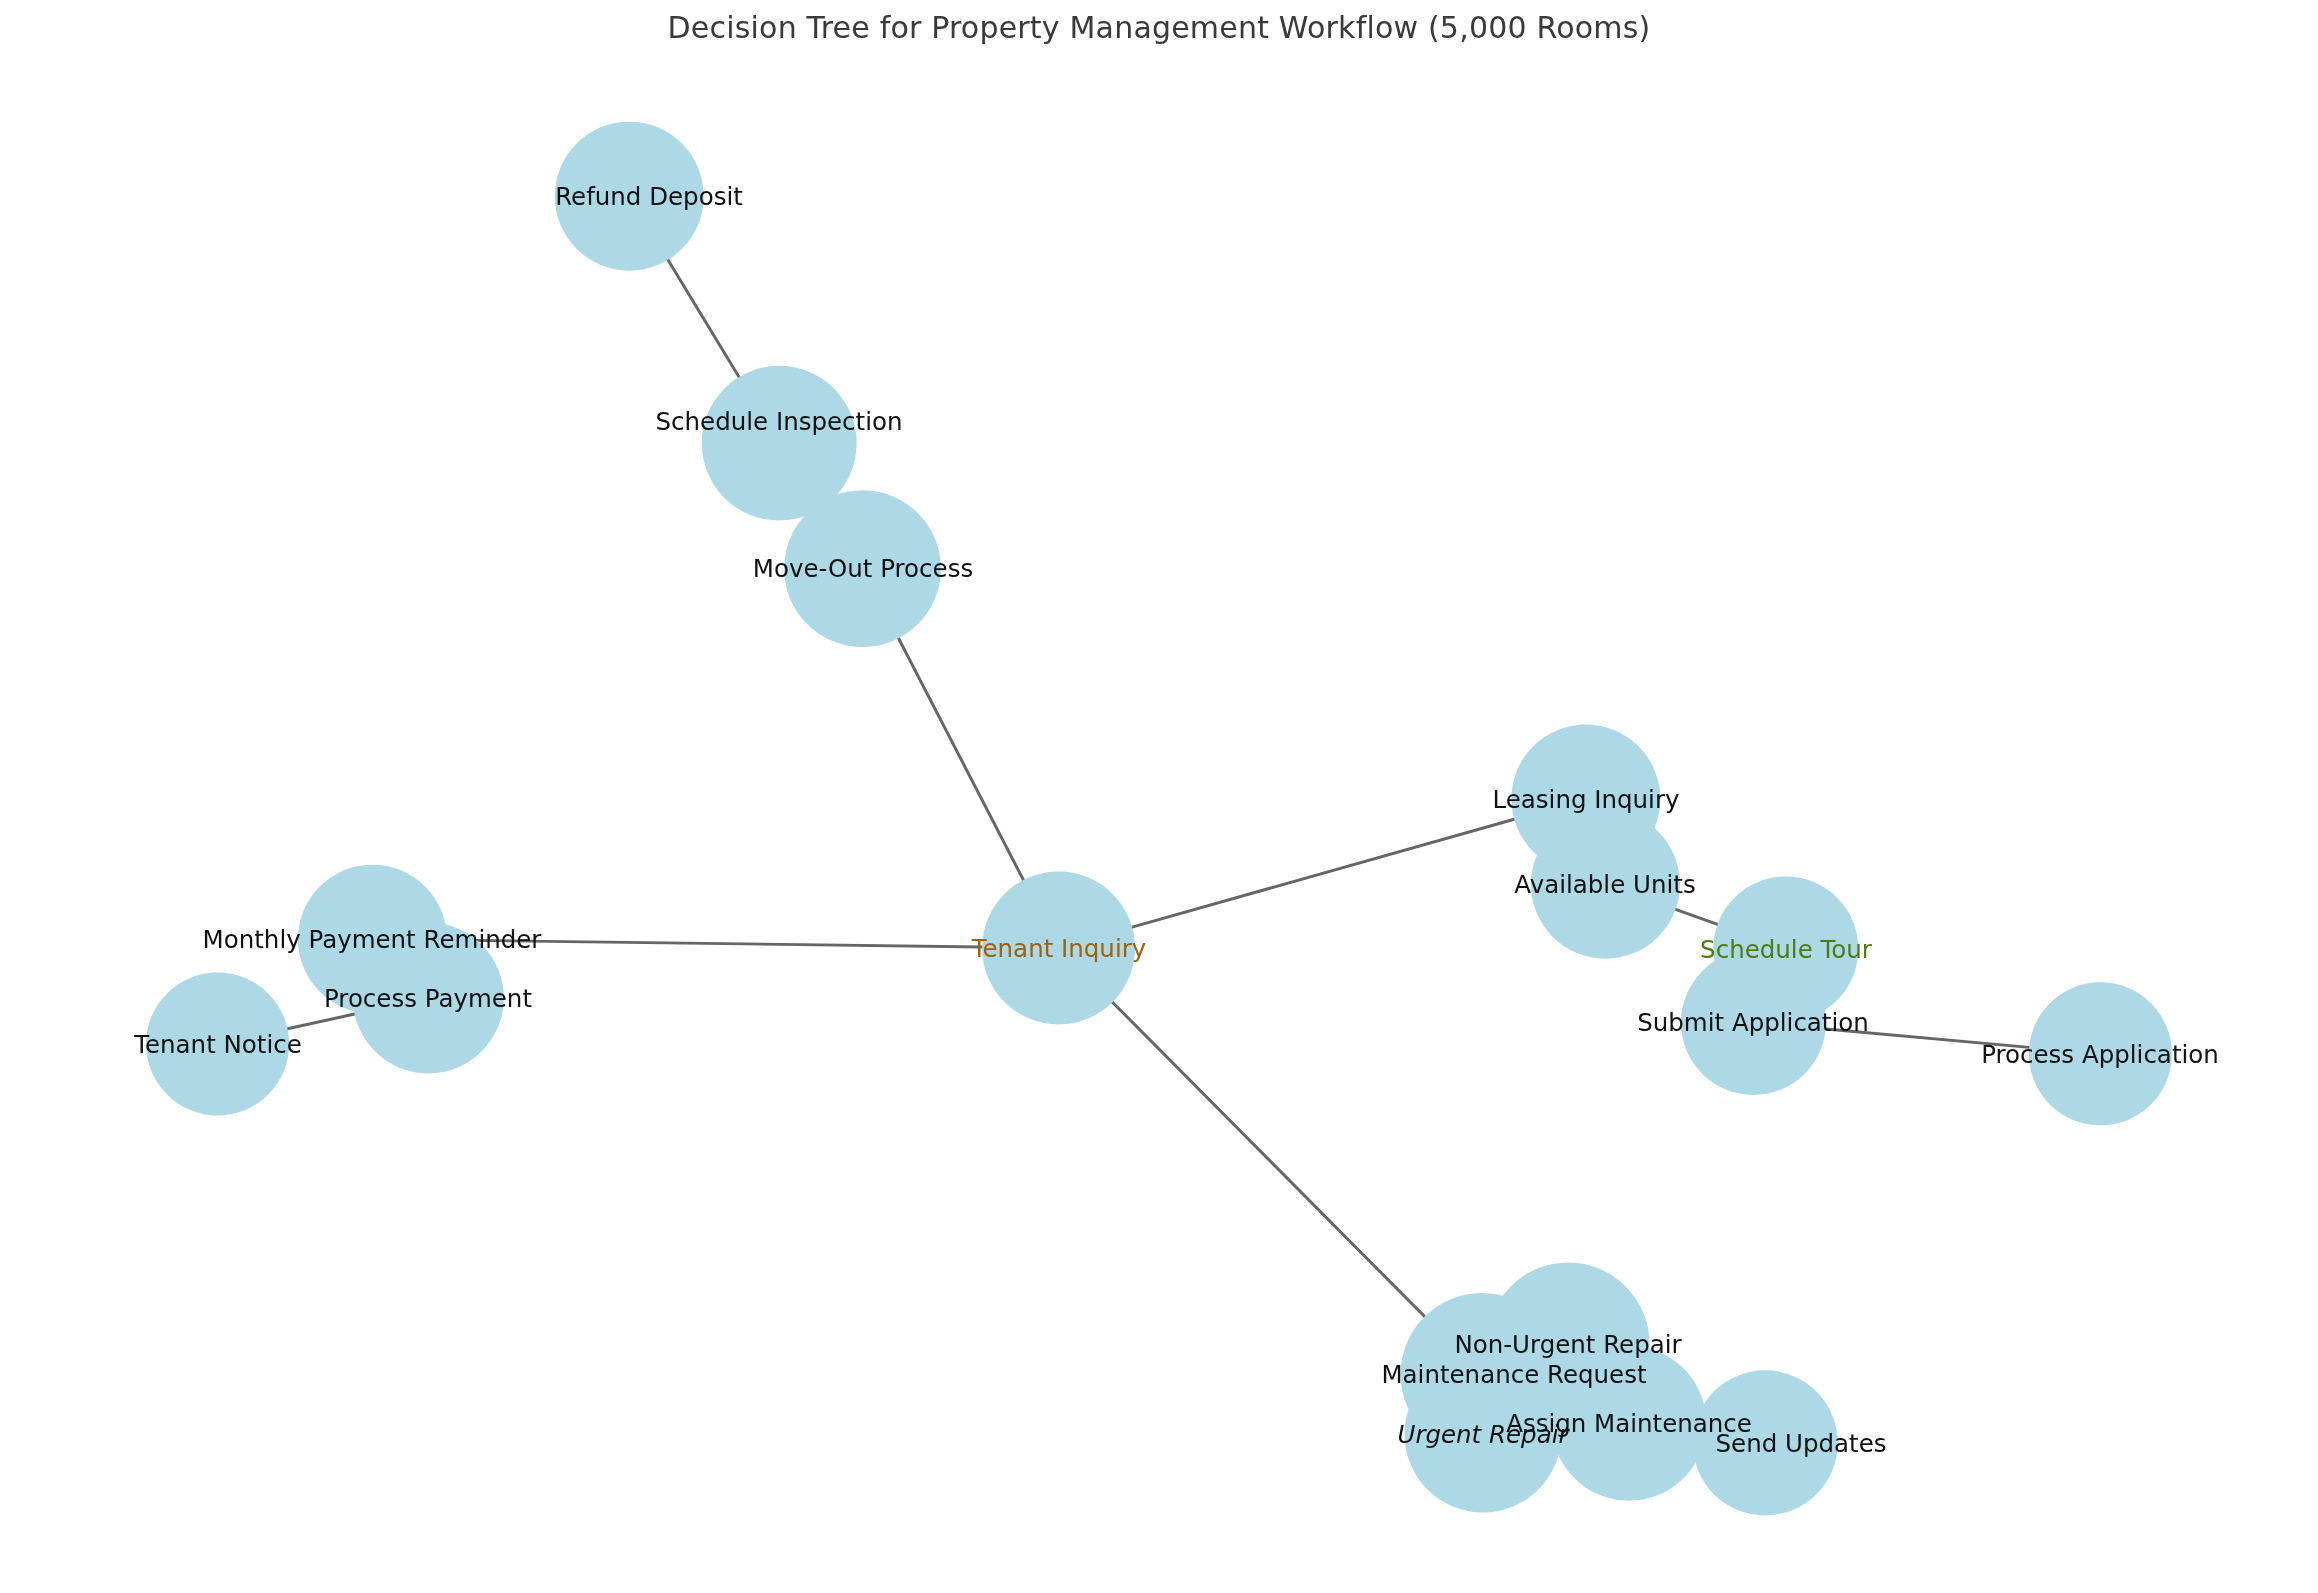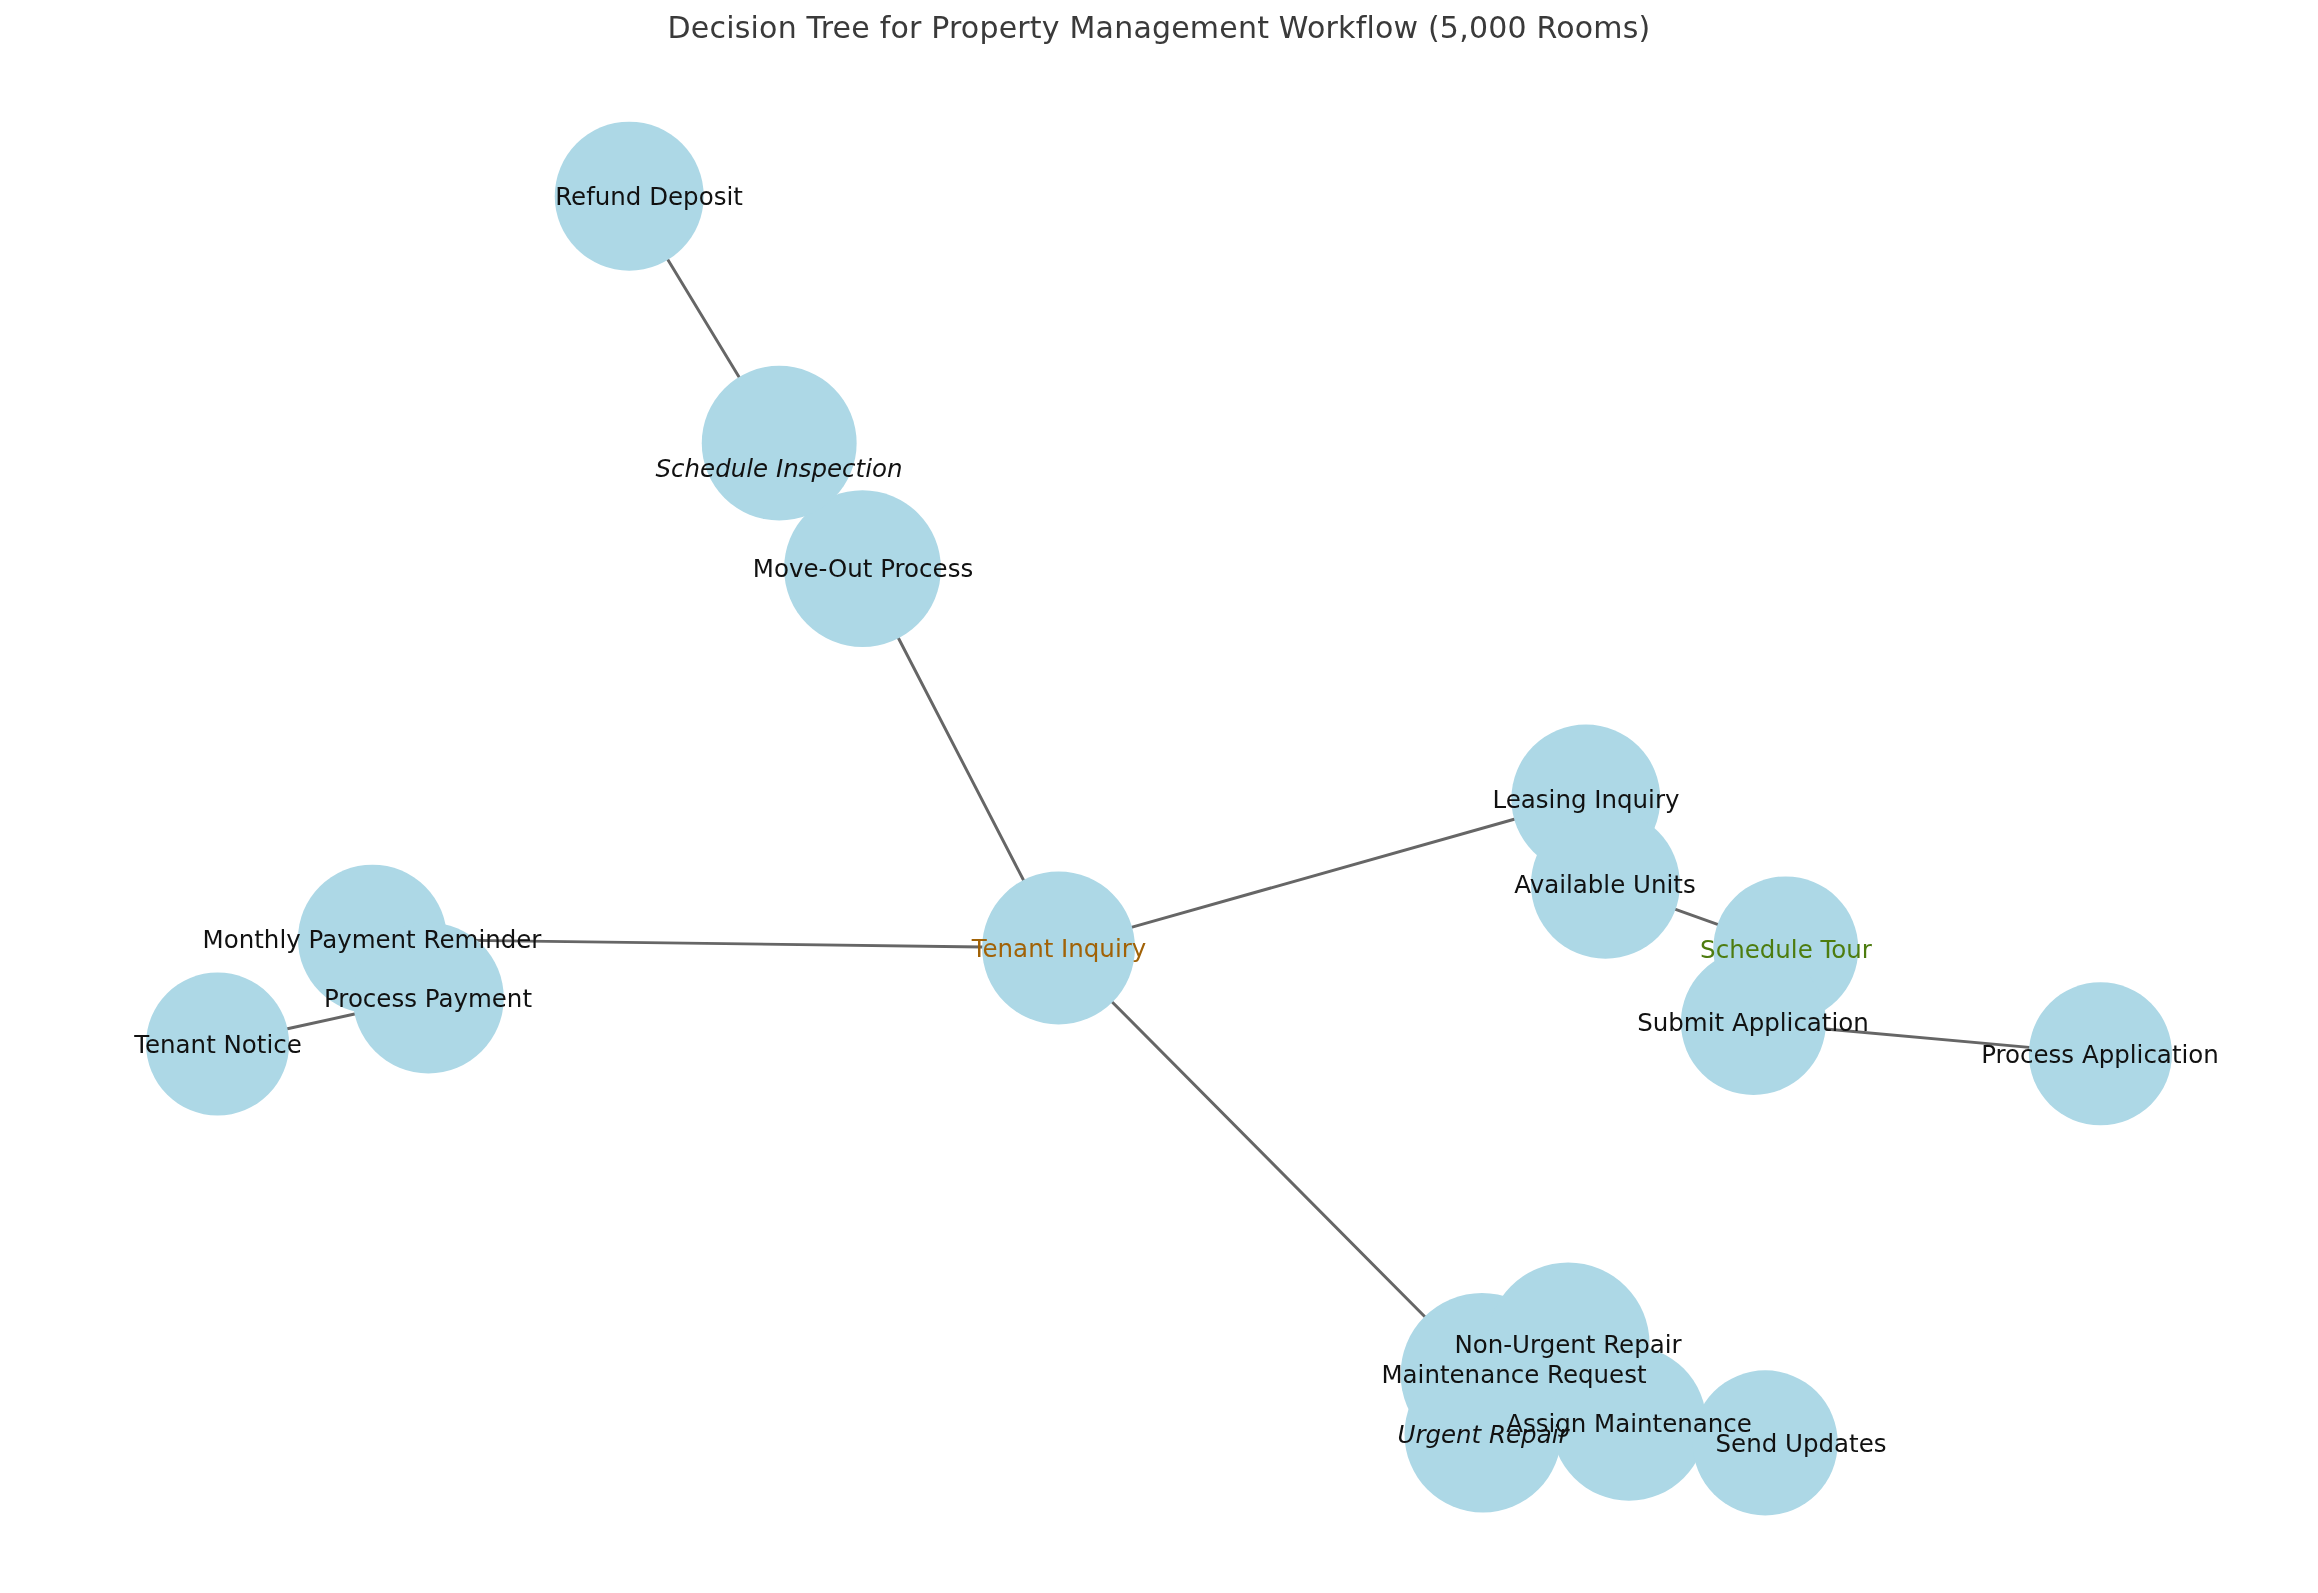--- a/index.html
+++ b/index.html
@@ -96,21 +96,21 @@
         <circle cx="1600" cy="1371" r="83" class="node-circle" fill="#add8e6"></circle>
         <circle cx="1513" cy="1463" r="80" class="node-circle" fill="#add8e6"></circle>
         <circle cx="1662" cy="1452" r="79" class="node-circle" fill="#add8e6"></circle>
         <circle cx="1801" cy="1472" r="74" class="node-circle" fill="#add8e6"></circle>
       </g>
   </svg>
 
   <div id="labels-layer">
       <div class="node-label" style="left: 1059px; top: 948px; color: #a16207;">Tenant Inquiry</div>
       <div class="node-label" style="left: 863px; top: 568px; color: rgb(17, 17, 17);">Move-Out Process</div>
-      <div class="node-label" style="left: 779px; top: 468px; color: rgb(17, 17, 17); font-style: italic;">Schedule Inspection</div>
+      <div class="node-label" style="left: 779px; top: 421px; color: rgb(17, 17, 17);">Schedule Inspection</div>
       <div class="node-label" style="left: 629px; top: 196px; color: rgb(17, 17, 17); margin-left: 20px;">Refund Deposit</div>
       <div class="node-label" style="left: 1586px; top: 799px; color: rgb(17, 17, 17);">Leasing Inquiry</div>
       <div class="node-label" style="left: 1605px; top: 884px; color: rgb(17, 17, 17);">Available Units</div>
       <div class="node-label" style="left: 1786px; top: 949px; color: #4d7c0f;">Schedule Tour</div>
       <div class="node-label" style="left: 1753px; top: 1022px; color: rgb(17, 17, 17);">Submit Application</div>
       <div class="node-label" style="left: 2100px; top: 1054px; color: rgb(17, 17, 17);">Process Application</div>
       <div class="node-label" style="left: 372px; top: 939px; color: rgb(17, 17, 17);">Monthly Payment Reminder</div>
       <div class="node-label" style="left: 428px; top: 998px; color: rgb(17, 17, 17);">Process Payment</div>
       <div class="node-label" style="left: 218px; top: 1044px; color: rgb(17, 17, 17);">Tenant Notice</div>
       <div class="node-label" style="left: 1514px; top: 1374px; color: rgb(17, 17, 17);">Maintenance Request</div>

